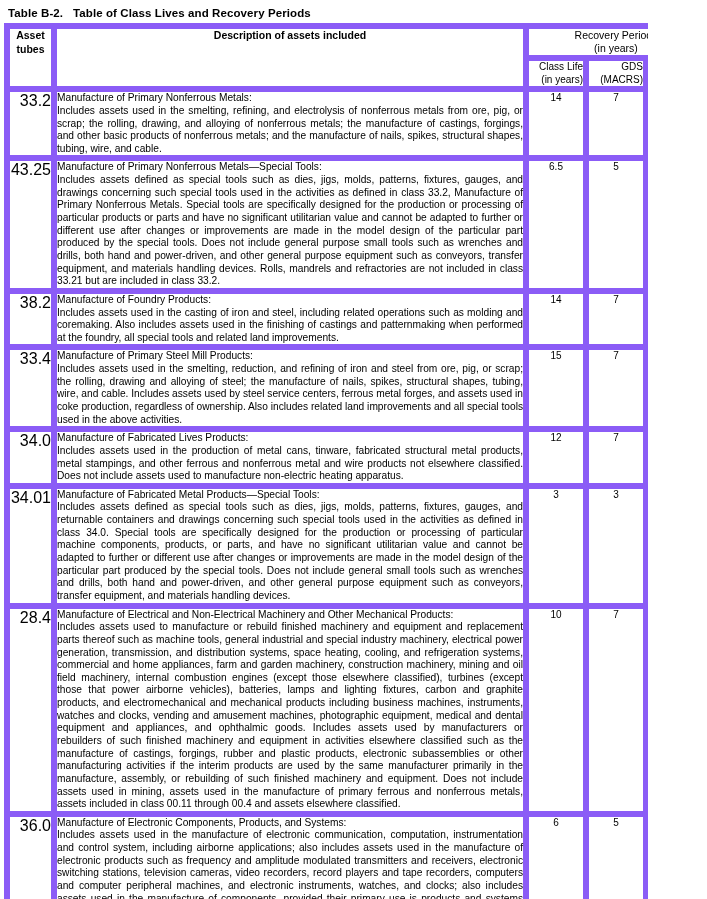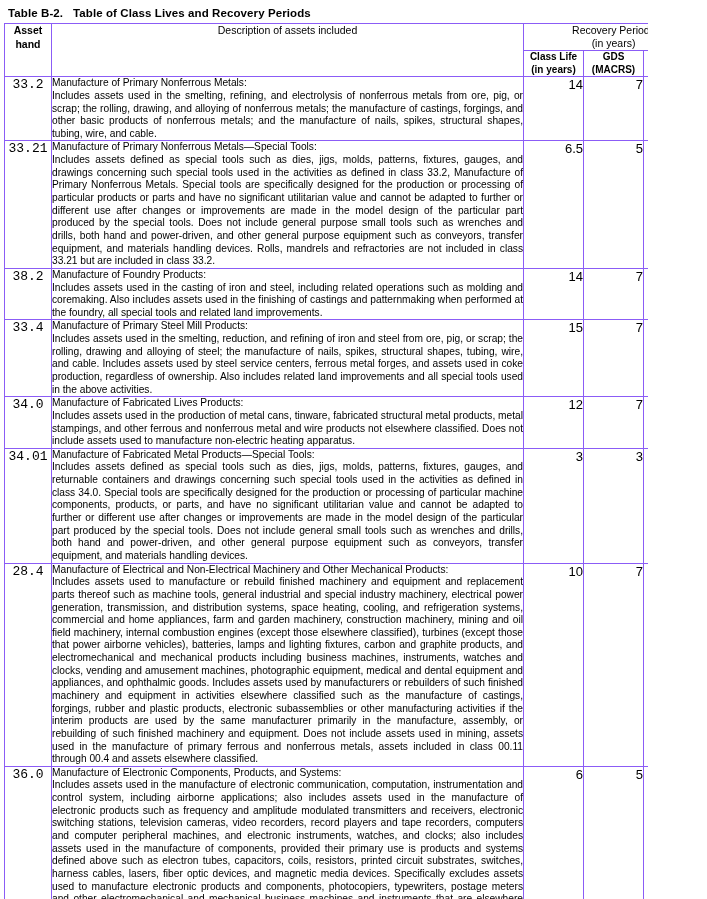--- a/index.html
+++ b/index.html
@@ -27,21 +27,21 @@
   }
   .caption-num { font-weight: bold; }
   .caption-title { font-weight: bold; }
   table.main {
     border-collapse: collapse;
     width: 699px;
     table-layout: fixed;
     border: 1.5px solid #000;
   }
   table.main td, table.main th {
-    border: 1px solid #8b5cf6;
+    border: 6px solid #8b5cf6;
     vertical-align: top;
     padding: 0;
   }
   
   .hdr-recovery {
     text-align: center;
     font-size: 10.5px;
     font-weight: normal;
     padding: 4px 2px 4px 2px;
     vertical-align: middle;
@@ -50,61 +50,60 @@
   .hdr-asset {
     text-align: center;
     font-size: 10.5px;
     font-weight: bold;
     vertical-align: middle;
     line-height: 1.3;
     padding: 2px;
   }
   .hdr-desc {
     font-size: 10.5px;
-    font-weight: normal;
+    font-weight: bold;
     vertical-align: bottom;
     padding: 2px 0 4px 5px;
     margin-top: 16px;
   }
   .hdr-sub {
-    text-align: center;
+    text-align: right;
     font-size: 10px;
-    font-weight: bold;
+    font-weight: normal;
     vertical-align: bottom;
     padding: 2px 2px 4px 2px;
     line-height: 1.25;
   }
   .hdr-sub-ads {
     text-align: center;
     font-size: 10px;
     font-weight: bold;
     vertical-align: bottom;
     padding: 2px 2px 4px 2px;
     text-decoration: underline;
   }
   
   td.c-class {
-    font-size: 13px;
-    text-align: center;
+    font-size: 16px;
+    text-align: right;
     padding: 4px 0 4px 5px;
     white-space: nowrap;
-    font-family: Liberation Mono, monospace;
   }
   td.c-desc {
     font-size: 10.2px;
     padding: 4px 4px 5px 5px;
     line-height: 1.24;
     text-align: justify;
   }
   td.c-desc .title {
     font-weight: normal;
   }
   td.c-num {
-    font-size: 13px;
-    text-align: right;
+    font-size: 10px;
+    text-align: center;
     padding: 4px 2px 4px 2px;
   }
   col.w-class { width: 47px; }
   col.w-desc  { width: 472px; }
   col.w-life  { width: 60px; }
   col.w-gds   { width: 60px; }
   col.w-ads   { width: 60px; }
 </style>
 </head>
 <body>
@@ -122,21 +121,21 @@
       <col class="w-class">
       <col class="w-desc">
       <col class="w-life">
       <col class="w-gds">
       <col class="w-ads">
     </colgroup>
     <thead>
       <tr>
         <th class="hdr-asset" rowspan="2">
           <div>Asset</div>
-          <div>hand</div>
+          <div>tubes</div>
         </th>
         <th class="hdr-desc" rowspan="2">Description of assets included</th>
         <th class="hdr-recovery" colspan="3">
           <div>Recovery Periods</div>
           <div>(in years)</div>
         </th>
       </tr>
       <tr>
         <th class="hdr-sub">
           <div>Class Life</div>
@@ -151,21 +150,21 @@
     </thead>
     <tbody id="table-body">
         <tr>
           <td class="c-class">33.2</td>
           <td class="c-desc"><span class="title">Manufacture of Primary Nonferrous Metals:</span><br><span>Includes assets used in the smelting, refining, and electrolysis of nonferrous metals from ore, pig, or scrap; the rolling, drawing, and alloying of nonferrous metals; the manufacture of castings, forgings, and other basic products of nonferrous metals; and the manufacture of nails, spikes, structural shapes, tubing, wire, and cable.</span></td>
           <td class="c-num">14</td>
           <td class="c-num">7</td>
           <td class="c-num">14</td>
         </tr>
         <tr>
-          <td class="c-class">33.21</td>
+          <td class="c-class">43.25</td>
           <td class="c-desc"><span class="title">Manufacture of Primary Nonferrous Metals—Special Tools:</span><br><span>Includes assets defined as special tools such as dies, jigs, molds, patterns, fixtures, gauges, and drawings concerning such special tools used in the activities as defined in class 33.2, Manufacture of Primary Nonferrous Metals. Special tools are specifically designed for the production or processing of particular products or parts and have no significant utilitarian value and cannot be adapted to further or different use after changes or improvements are made in the model design of the particular part produced by the special tools. Does not include general purpose small tools such as wrenches and drills, both hand and power-driven, and other general purpose equipment such as conveyors, transfer equipment, and materials handling devices. Rolls, mandrels and refractories are not included in class 33.21 but are included in class 33.2.</span></td>
           <td class="c-num">6.5</td>
           <td class="c-num">5</td>
           <td class="c-num">6.5</td>
         </tr>
         <tr>
           <td class="c-class">38.2</td>
           <td class="c-desc"><span class="title">Manufacture of Foundry Products:</span><br><span>Includes assets used in the casting of iron and steel, including related operations such as molding and coremaking. Also includes assets used in the finishing of castings and patternmaking when performed at the foundry, all special tools and related land improvements.</span></td>
           <td class="c-num">14</td>
           <td class="c-num">7</td>

